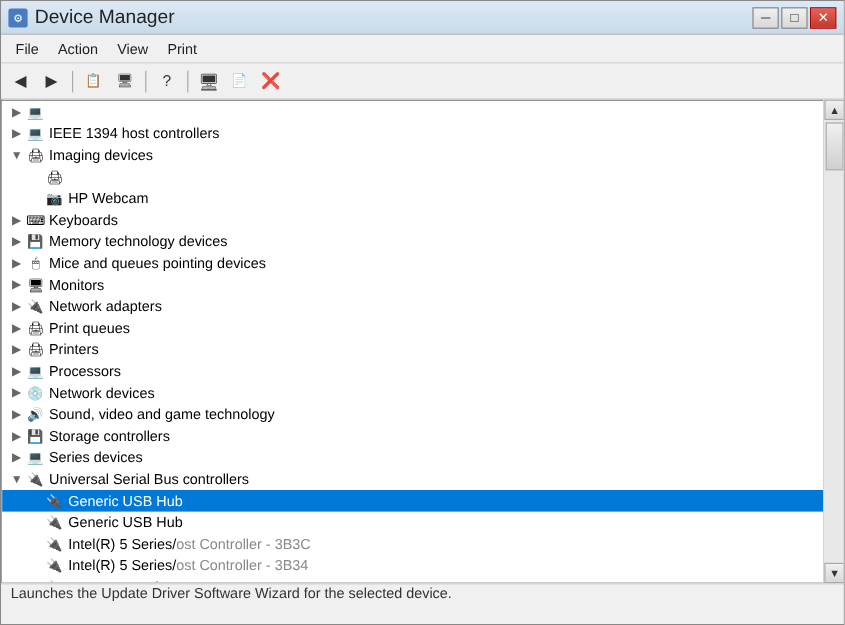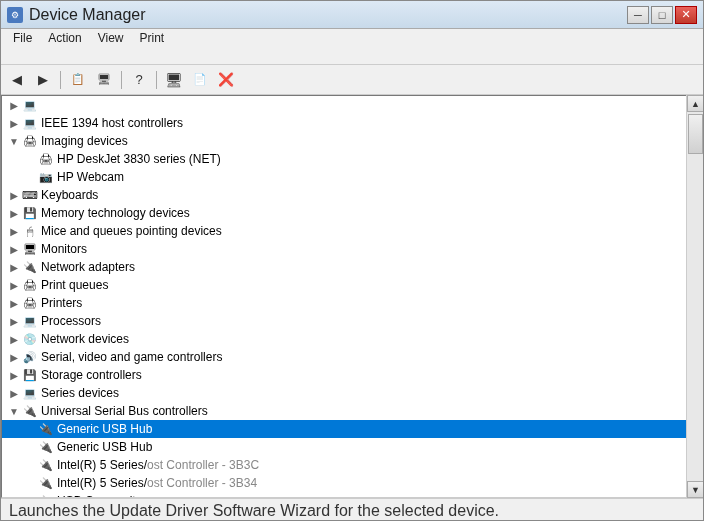--- a/index.html
+++ b/index.html
@@ -65,22 +65,23 @@
       font-size: 11px;
       color: #333;
     }
     .tb-btn.close {
       background: linear-gradient(to bottom, #e9615a, #c0392b);
       color: white;
       border-color: #a00;
     }
     .menu-bar {
       background: #f0f0f0;
-      height: 36px;
-      display: flex;
+      height: 24px;
+      display: flex;
+      align-items: center;
       padding: 0 4px;
       border-bottom: 1px solid #ccc;
     }
     .menu-item {
       padding: 2px 8px;
       cursor: pointer;
       font-size: 12px;
       color: #222;
     }
     .toolbar {
@@ -148,26 +149,26 @@
     }
     .scroll-thumb {
       width: 15px;
       height: 40px;
       background: linear-gradient(to bottom, #f0f0f0, #d0d0d0);
       border: 1px solid #aaa;
       margin: 2px auto;
     }
     .status-bar {
       background: #f0f0f0;
-      height: 22px;
+      height: 34px;
       border-top: 1px solid #ccc;
       display: flex;
-      align-items: flex-end;
+      align-items: flex-start;
       padding: 0 8px;
-      font-size: 16px;
+      font-size: 12px;
       color: #333;
     }
 
     
     .tree-item {
       display: flex;
       align-items: center;
       height: 18px;
       cursor: pointer;
       padding-right: 4px;
@@ -287,21 +288,20 @@
 
       <div class="tree-item indent-1">
         <div class="expander">▼</div>
         <div class="item-icon">🖨</div>
         <span class="item-label">Imaging devices</span>
       </div>
 
       <div class="tree-item indent-2">
         <div class="expander" style="opacity:0;">▶</div>
         <div class="item-icon">🖨</div>
-        <span class="item-label">HP DeskJet 3830 series (NET)</span>
       </div>
 
       <div class="tree-item indent-2">
         <div class="expander" style="opacity:0;">▶</div>
         <div class="item-icon">📷</div>
         <span class="item-label">HP Webcam</span>
       </div>
 
       <div class="tree-item indent-1">
         <div class="expander">▶</div>
@@ -353,21 +353,21 @@
 
       <div class="tree-item indent-1">
         <div class="expander">▶</div>
         <div class="item-icon">💿</div>
         <span class="item-label">Network devices</span>
       </div>
 
       <div class="tree-item indent-1">
         <div class="expander">▶</div>
         <div class="item-icon">🔊</div>
-        <span class="item-label">Serial, video and game controllers</span>
+        <span class="item-label">Sound, video and game technology</span>
       </div>
 
       <div class="tree-item indent-1">
         <div class="expander">▶</div>
         <div class="item-icon">💾</div>
         <span class="item-label">Storage controllers</span>
       </div>
 
       <div class="tree-item indent-1">
         <div class="expander">▶</div>

